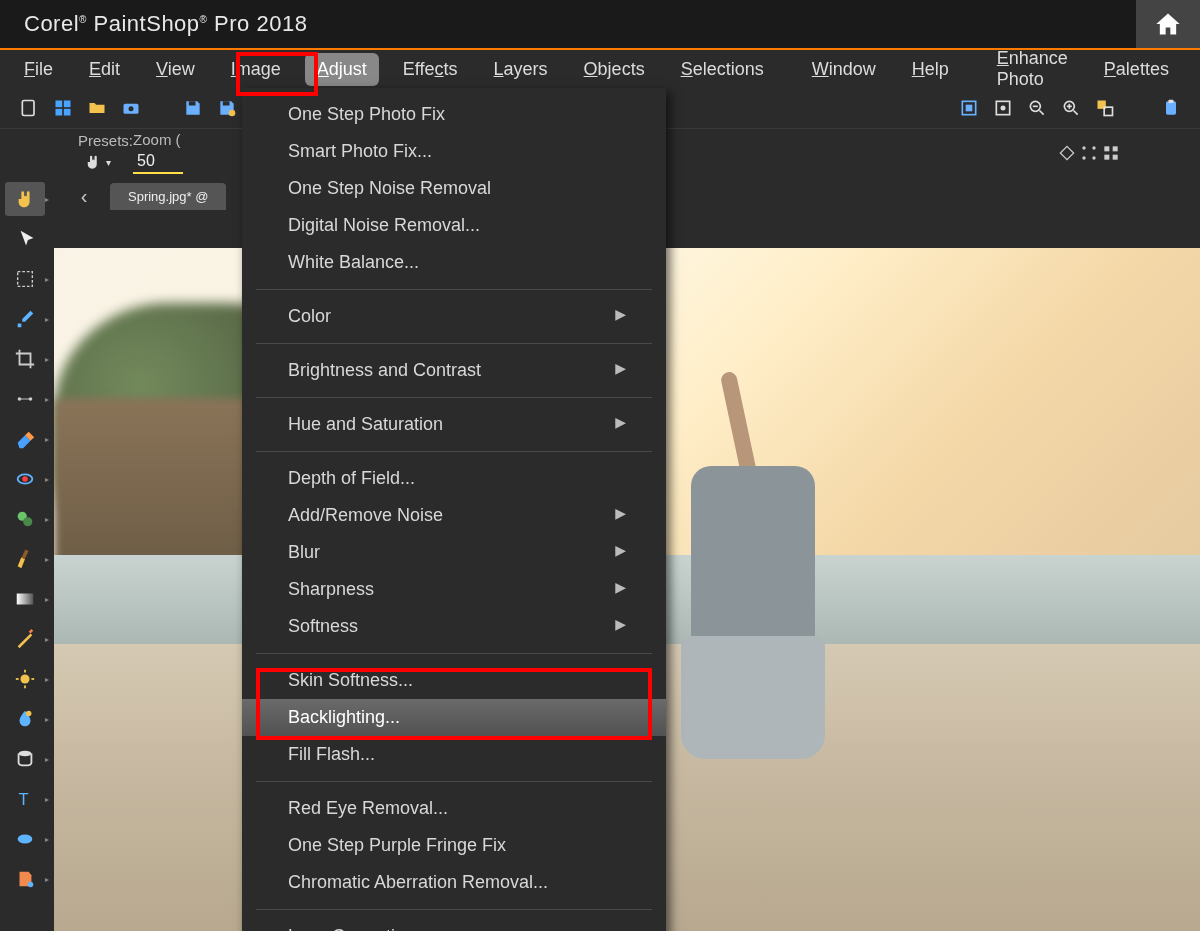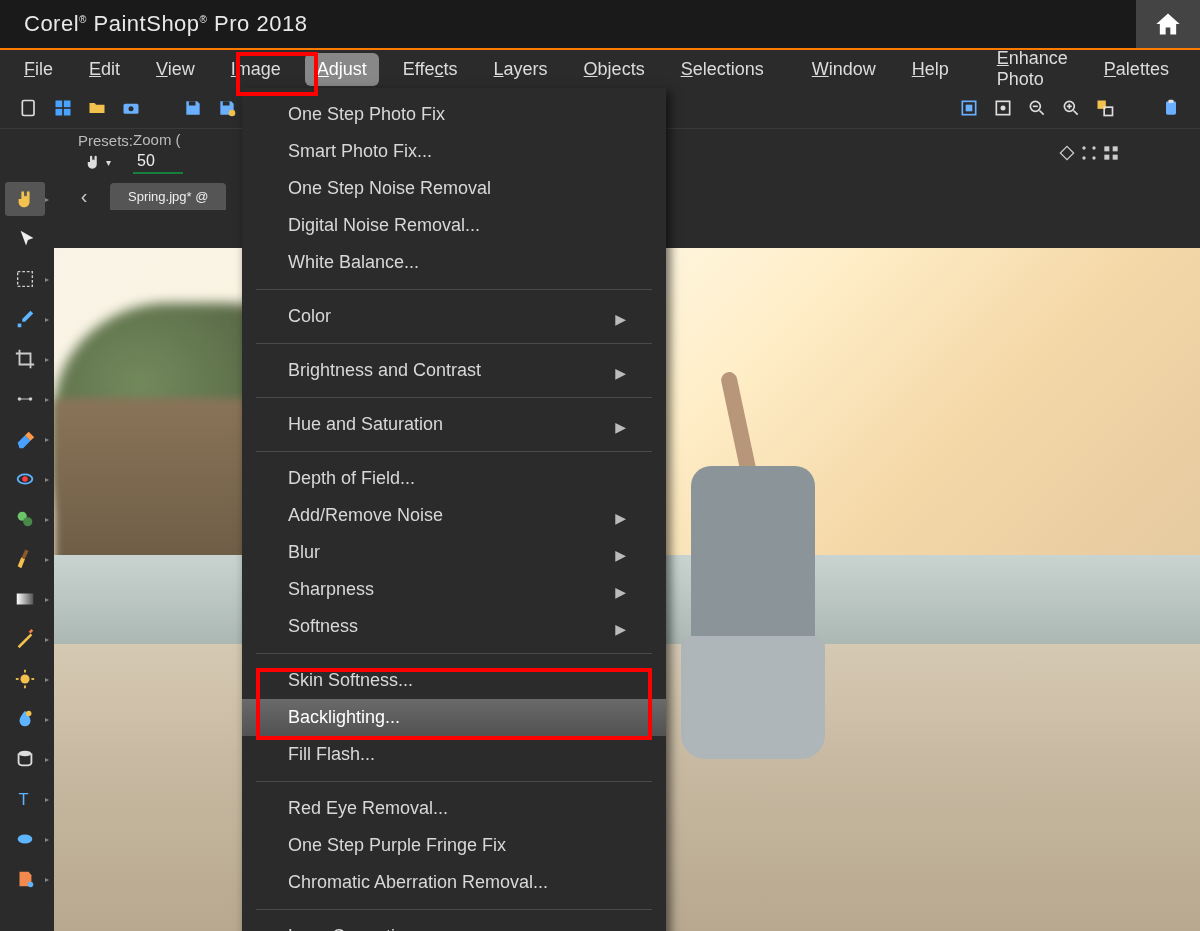--- a/index.html
+++ b/index.html
@@ -20,21 +20,21 @@
 
 .highlight-box { position: absolute; border: 4px solid #ff0000; pointer-events: none; z-index: 200; }
 
 .toolbar-main { height: 40px; background: #2b2b2b; display: flex; align-items: center; gap: 12px; padding: 0 18px; }
 .tb-icon { width: 22px; height: 22px; display: flex; align-items: center; justify-content: center; cursor: pointer; }
 .tb-icon svg { width: 20px; height: 20px; }
 
 .options-bar { height: 48px; background: #2b2b2b; display: flex; align-items: center; padding: 0 78px; color: #c8c8c8; font-size: 16px; border-top: 1px solid #3a3a3a; }
 .options-bar .opt-group { display: flex; flex-direction: column; gap: 2px; }
 .options-bar .opt-label { font-size: 15px; color: #bbb; }
-.options-bar input.zoom-val { width: 50px; background: #2b2b2b; border: none; border-bottom: 2px solid #15803d; color: #eee; font-size: 16px; padding: 2px 4px; }
+.options-bar input.zoom-val { width: 50px; background: #2b2b2b; border: none; border-bottom: 2px solid #fde047; color: #eee; font-size: 16px; padding: 2px 4px; }
 .preset-dd { display: flex; align-items: center; gap: 4px; color: #ddd; padding: 2px 6px; cursor: pointer; }
 
 .tabstrip { height: 40px; background: #2b2b2b; display: flex; align-items: center; padding: 0 70px; gap: 12px; }
 .tabstrip .nav-arrow { width: 28px; height: 28px; display:flex; align-items:center; justify-content:center; color:#ccc; cursor:pointer; font-size:20px; }
 .tabstrip .doc-tab { background: #555; color:#eee; padding: 6px 18px; border-radius: 4px 4px 0 0; font-size: 13px; cursor:pointer; }
 
 .work-area { position: absolute; left: 54px; right: 0; top: 216px; bottom: 0; background: #2b2b2b; }
 .canvas { position: absolute; left: 0; right: 0; top: 32px; bottom: 0; overflow: hidden; }
 
 .sky { position: absolute; left:0; right:0; top:0; height: 45%; background: linear-gradient(135deg, #f8f3e6 0%, #fef6e0 40%, #ffeec8 55%, #f4d8a8 75%, #e6caa0 100%); }
@@ -48,21 +48,21 @@
 .figure .shorts { position:absolute; top:54%; left:15%; width:70%; height:25%; background:#aeb6ba; border-radius:10px 10px 24px 24px; }
 
 .left-toolstrip { position: absolute; left:0; top:176px; bottom:0; width:54px; background:#2b2b2b; display:flex; flex-direction:column; align-items:center; gap:6px; padding-top:6px; z-index:50; }
 .tool-btn { width:40px; height:34px; display:flex; align-items:center; justify-content:center; cursor:pointer; border-radius:3px; }
 .tool-btn.active { background:#555; }
 .tool-btn svg { width:22px; height:22px; }
 .tool-caret { font-size:8px; color:#888; }
 .tool-wrap { display:flex; align-items:center; }
 
 .dropdown-menu { position:absolute; left:242px; top:88px; width:424px; background:#2b2b2b; z-index:100; box-shadow: 4px 4px 10px rgba(0,0,0,0.6); padding: 8px 0 18px 0; }
-.dd-item { padding: 8px 40px 8px 46px; color:#d8d8d8; font-size:18px; cursor:pointer; display:flex; align-items:flex-end; justify-content:space-between; }
+.dd-item { padding: 8px 40px 8px 46px; color:#d8d8d8; font-size:18px; cursor:pointer; display:flex; align-items:flex-start; justify-content:space-between; }
 .dd-item.highlighted { background: linear-gradient(180deg, #6a6a6a 0%, #525252 100%); color:#fff; }
 .dd-sep { height:1px; background:#4a4a4a; margin: 8px 14px; }
 .dd-arrow { color:#bbb; font-size:14px; }
 
 </style>
 </head>
 <body>
 
 <div class="titlebar">
   <span class="brand">Corel<sup>®</sup> PaintShop<sup>®</sup> Pro 2018</span>

